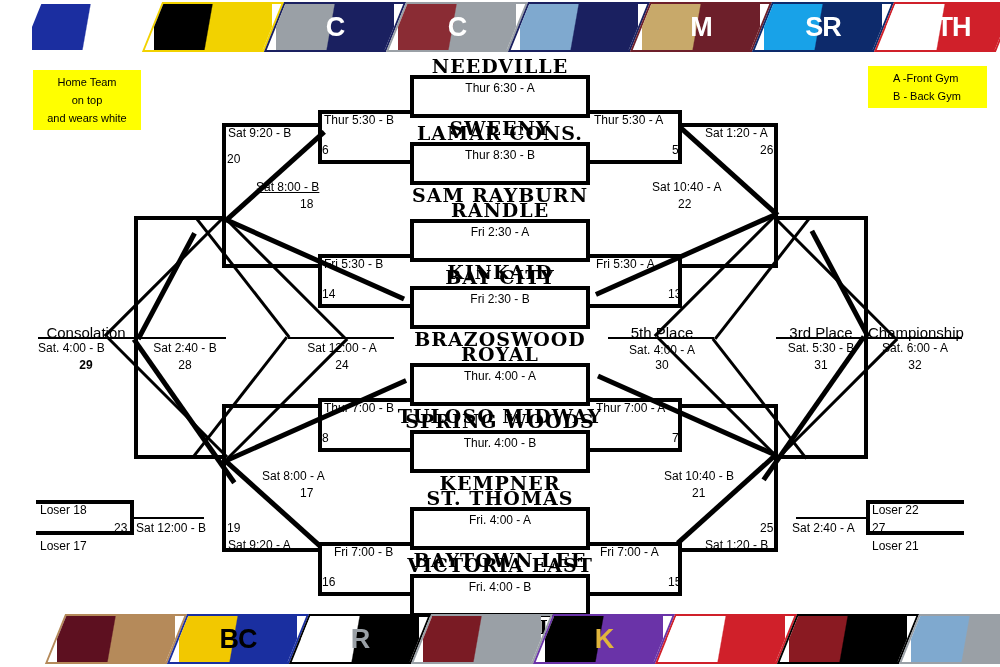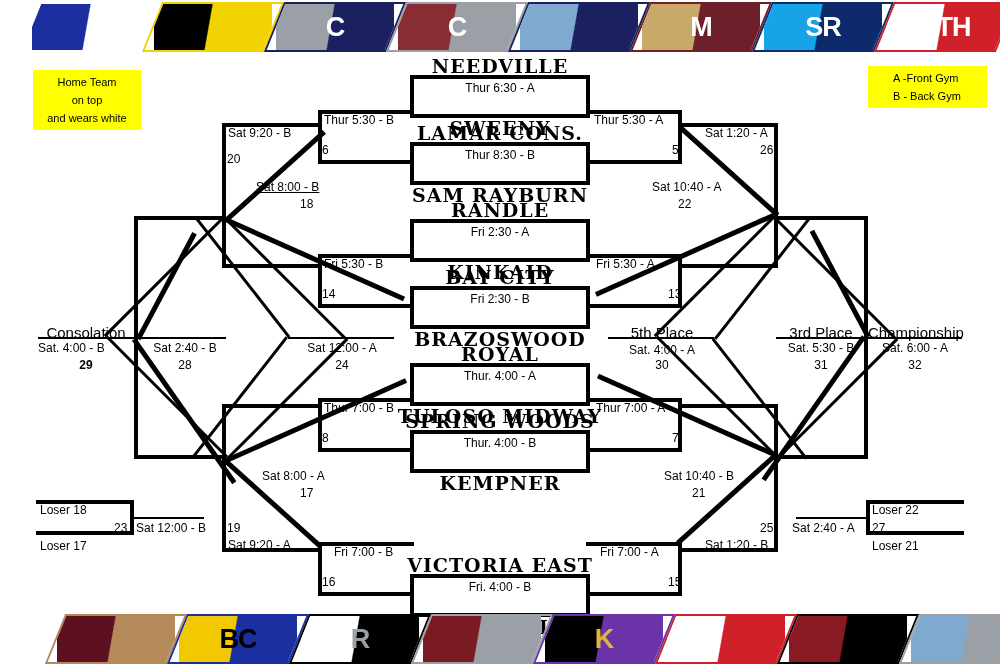--- a/index.html
+++ b/index.html
@@ -137,20 +137,27 @@
   </div>
 
   <div class="match" style="left:410px;top:430px;">
     <div class="top-name">SPRING WOODS</div>
     <div class="box">
       <div class="time">Thur. 4:00 - B</div>
     </div>
     <div class="bot-name">KEMPNER</div>
   </div>
 
+  <div class="match" style="left:410px;top:507px;">
+    <div class="top-name">ST. THOMAS</div>
+    <div class="box">
+      <div class="time">Fri. 4:00 - A</div>
+    </div>
+    <div class="bot-name">BAYTOWN LEE</div>
+  </div>
 
   <div class="match" style="left:410px;top:574px;">
     <div class="top-name">VICTORIA EAST</div>
     <div class="box">
       <div class="time">Fri. 4:00 - B</div>
     </div>
     <div class="bot-name">COLUMBIA</div>
   </div>
 
   <div class="ln v" style="left:318px;top:110px;height:54px;"></div>

